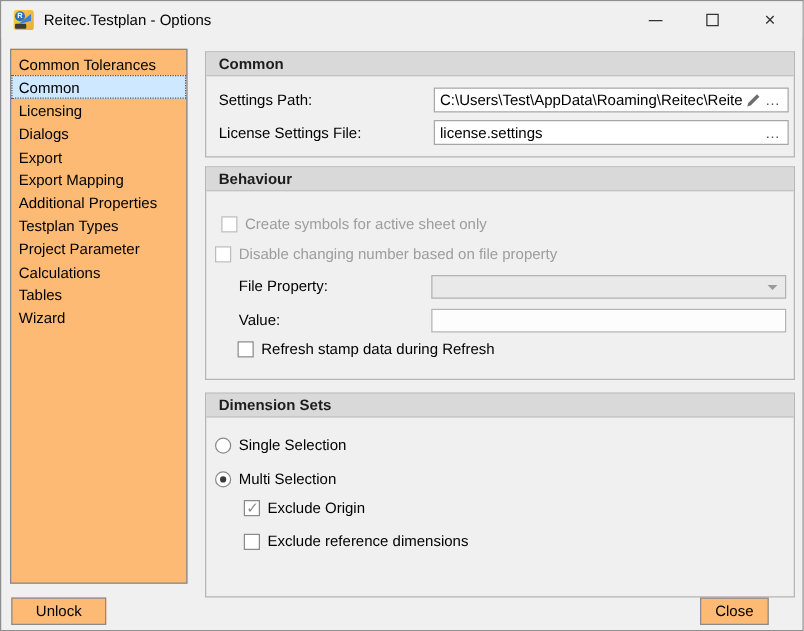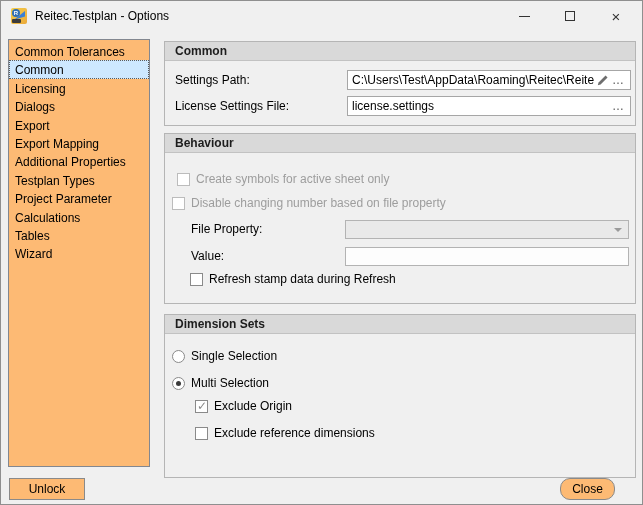--- a/index.html
+++ b/index.html
@@ -46,21 +46,21 @@
   .checkbox { width:13px; height:13px; background:#fff; border:1px solid #8a8a8a; position:relative; flex:none; }
   .checkbox.disabled { border-color:#bcbcbc; }
   .checkbox.checked::after { content:"\2713"; position:absolute; left:1px; top:-2px; font-size:12px; font-weight:bold; color:#8a8a8a; }
   .radio { width:13px; height:13px; border:1px solid #8a8a8a; border-radius:50%; background:#fff; position:relative; flex:none; }
   .radio.checked::after { content:""; position:absolute; left:3px; top:3px; width:5px; height:5px; border-radius:50%; background:#3b3b3b; }
   .cb-label { font-size:12px; color:#000; margin-left:6px; white-space:nowrap; }
   .cb-label.disabled { color:#9d9d9d; }
   
   .btn { position:absolute; top:477px; height:22px; background:#fdba74; border:1px solid #8a8a8a; font-size:12px; color:#000; display:flex; align-items:center; justify-content:center; }
   .btn-unlock { left:8px; width:76px; }
-  .btn-close { left:559px; width:55px;border-radius:10px; }
+  .btn-close { left:559px; width:55px; }
 </style>
 </head>
 <body>
 
 <div class="window">
 
   <div class="titlebar">
     <span class="app-icon">
       <span class="flag"></span>
       <span class="r-badge">R</span>

